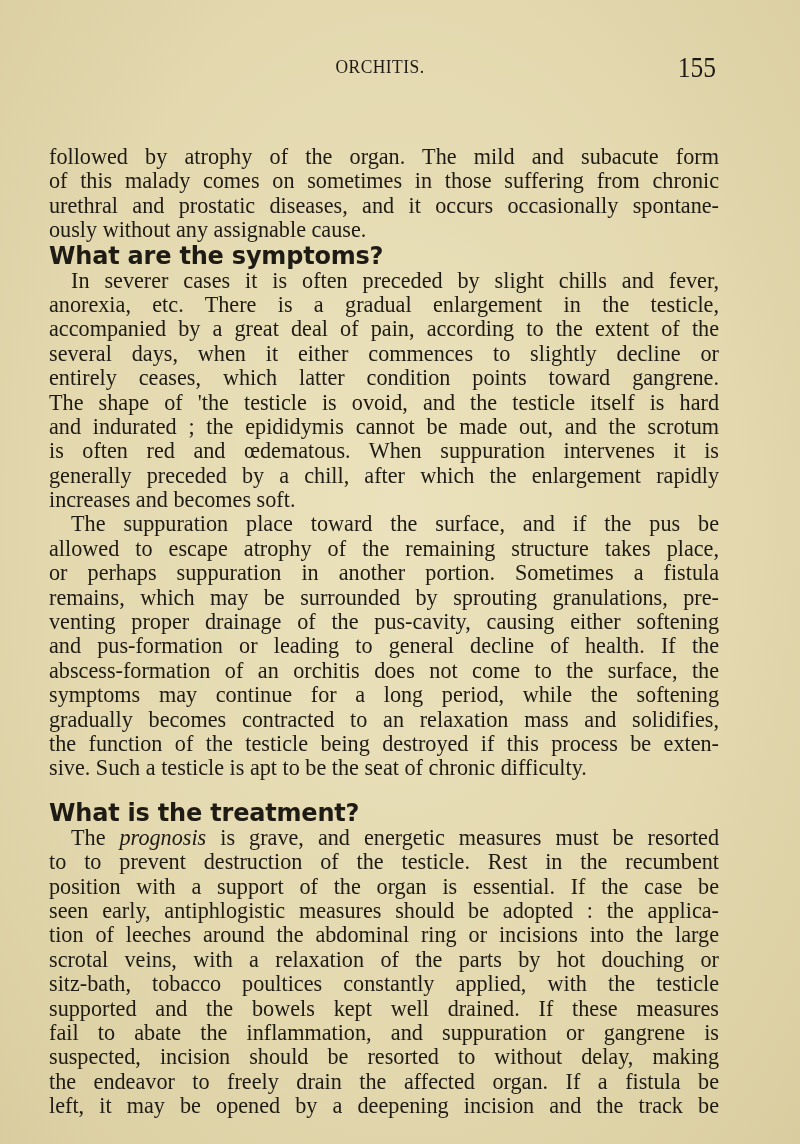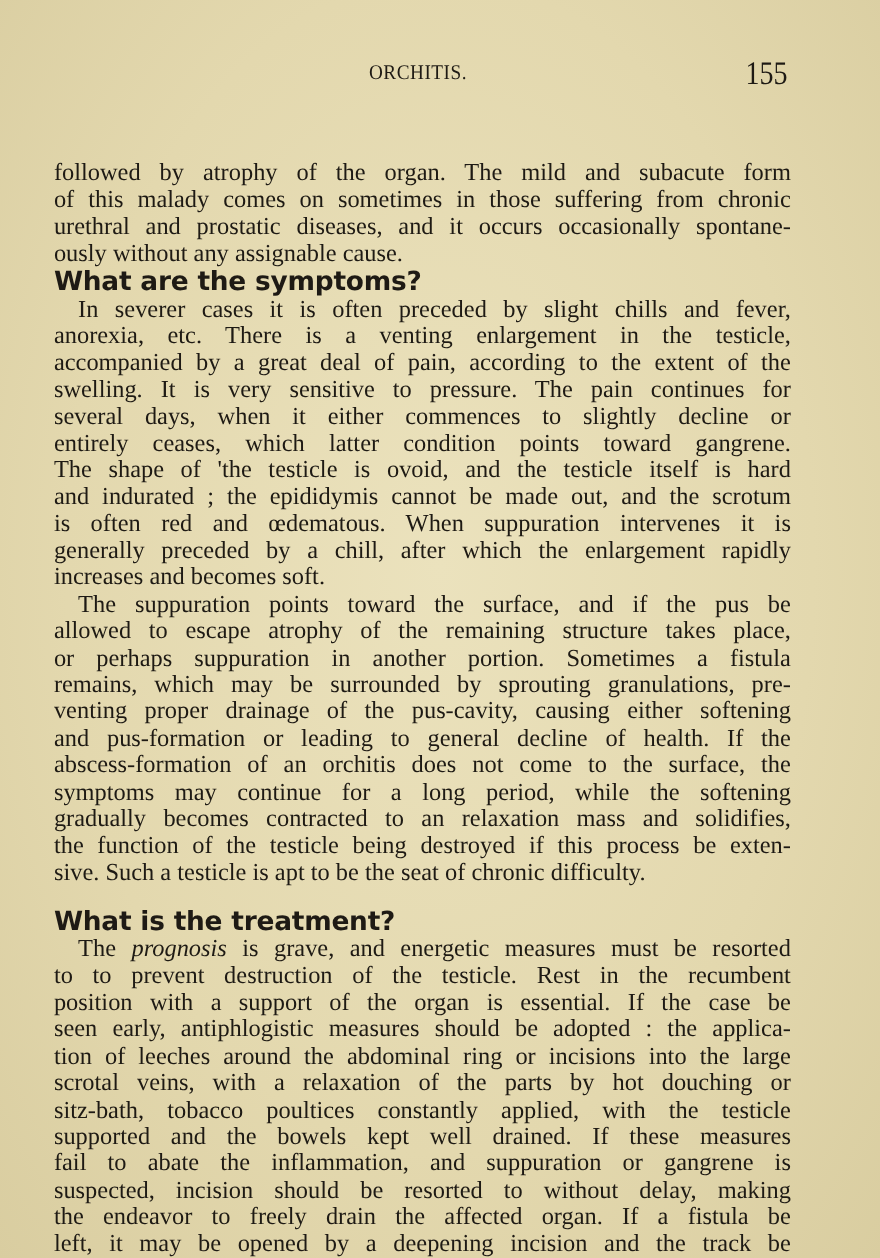--- a/index.html
+++ b/index.html
@@ -102,34 +102,33 @@
       <span class="line">followed by atrophy of the organ.  The mild and subacute form</span>
       <span class="line">of this malady comes on sometimes in those suffering from chronic</span>
       <span class="line">urethral and prostatic diseases, and it occurs occasionally spontane-</span>
       <span class="line last">ously without any assignable cause.</span>
     </div>
 
     <div class="heading">What are the symptoms?</div>
 
     <div>
       <span class="line indent">In severer cases it is often preceded by slight chills and fever,</span>
-      <span class="line">anorexia, etc.  There is a venting enlargement in the testicle,</span>
+      <span class="line">anorexia, etc.  There is a gradual enlargement in the testicle,</span>
       <span class="line">accompanied by a great deal of pain, according to the extent of the</span>
-      <span class="line">swelling.  It is very sensitive to pressure.  The pain continues for</span>
       <span class="line">several days, when it either commences to slightly decline or</span>
       <span class="line">entirely ceases, which latter condition points toward gangrene.</span>
       <span class="line">The shape of 'the testicle is ovoid, and the testicle itself is hard</span>
       <span class="line">and indurated ; the epididymis cannot be made out, and the scrotum</span>
       <span class="line">is often red and œdematous.  When suppuration intervenes it is</span>
       <span class="line">generally preceded by a chill, after which the enlargement rapidly</span>
       <span class="line last">increases and becomes soft.</span>
     </div>
 
     <div>
-      <span class="line indent">The suppuration points toward the surface, and if the pus be</span>
+      <span class="line indent">The suppuration place toward the surface, and if the pus be</span>
       <span class="line">allowed to escape atrophy of the remaining structure takes place,</span>
       <span class="line">or perhaps suppuration in another portion.  Sometimes a fistula</span>
       <span class="line">remains, which may be surrounded by sprouting granulations, pre-</span>
       <span class="line">venting proper drainage of the pus-cavity, causing either softening</span>
       <span class="line">and pus-formation or leading to general decline of health.  If the</span>
       <span class="line">abscess-formation of an orchitis does not come to the surface, the</span>
       <span class="line">symptoms may continue for a long period, while the softening</span>
       <span class="line">gradually becomes contracted to an relaxation mass and solidifies,</span>
       <span class="line">the function of the testicle being destroyed if this process be exten-</span>
       <span class="line last">sive.  Such a testicle is apt to be the seat of chronic difficulty.</span>

